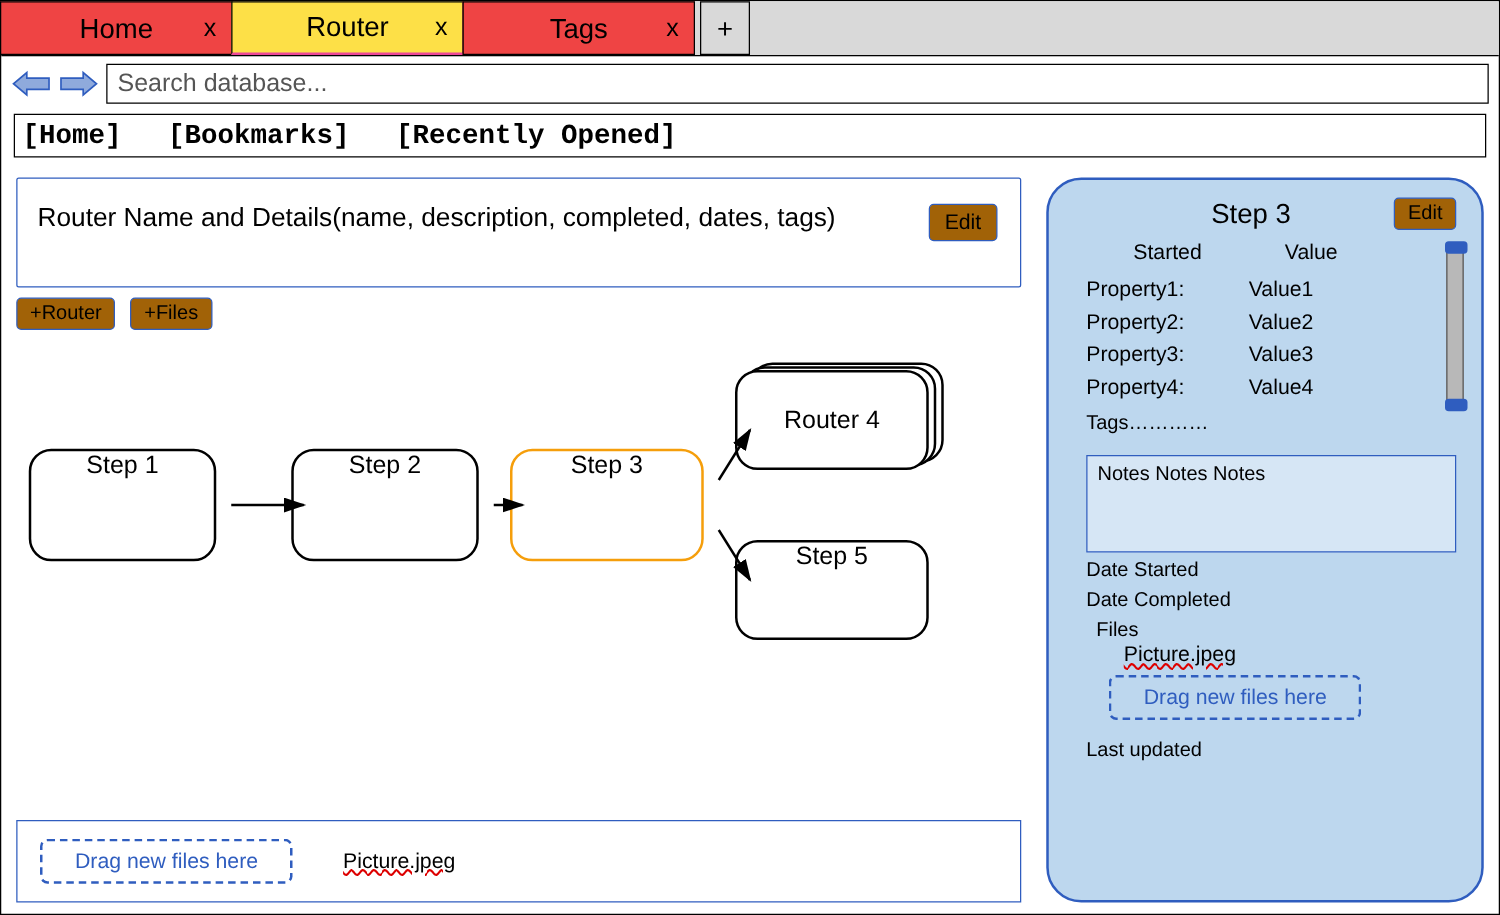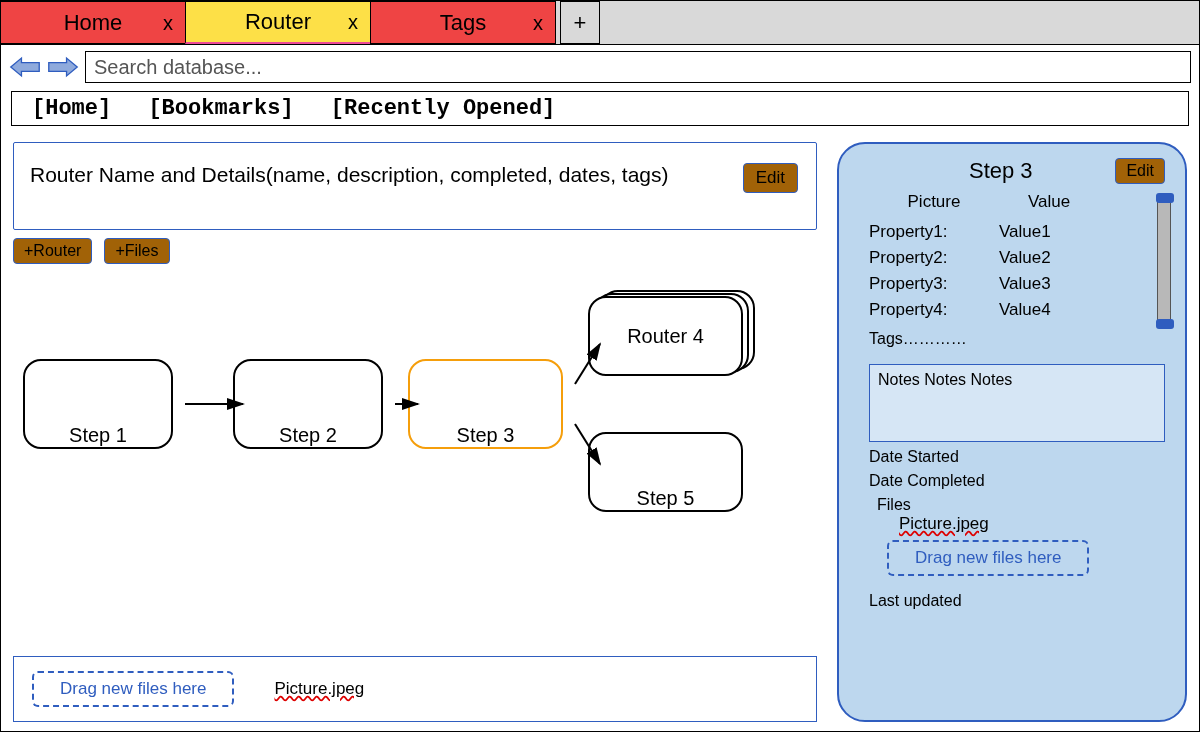--- a/index.html
+++ b/index.html
@@ -78,21 +78,21 @@
     font-size: 20px;
     padding: 2px 8px;
     color: #555;
     display: flex;
     align-items: center;
   }
   
   .navlinks {
     margin: 4px 10px 6px 10px;
     border: 1px solid #000;
-    padding: 4px 20px;
+    padding: 4px 6px;
     font-family: "Courier New", monospace;
     font-size: 22px;
     font-weight: bold;
   }
   .navlinks span { margin-right: 24px; cursor: pointer; }
   
   .mainarea {
     display: flex;
     padding: 10px 12px 8px 12px;
     gap: 20px;
@@ -132,21 +132,21 @@
     position: relative;
     height: 240px;
     margin-top: 20px;
   }
   .node {
     position: absolute;
     border: 2.5px solid #000;
     border-radius: 18px;
     background: #fff;
     display: flex;
-    align-items: flex-end;
+    align-items: flex-start;
     justify-content: center;
     font-size: 20px;
   }
   .node.selected { border-color: #f59e0b; }
   .stacknode {
     position: absolute;
   }
   .stacknode .layer {
     position: absolute;
     border: 2.5px solid #000;
@@ -366,21 +366,21 @@
     </div>
 
     <div class="sidepanel">
       <div class="panelhead">
         <span class="title">Step 3</span>
         <div class="btn small">Edit</div>
       </div>
 
       <div class="propgrid">
         <div class="proprow propheader">
-          <div class="k" style="text-align:center;">Picture</div>
+          <div class="k" style="text-align:center;">Started</div>
           <div class="v" style="text-align:center;">Value</div>
         </div>
         <div class="proprow">
           <div class="k">Property1:</div>
           <div class="v">Value1</div>
         </div>
         <div class="proprow">
           <div class="k">Property2:</div>
           <div class="v">Value2</div>
         </div>

